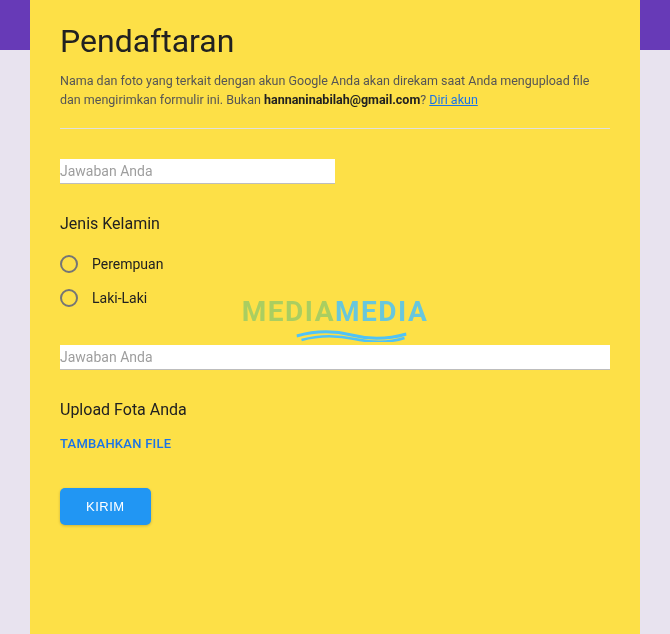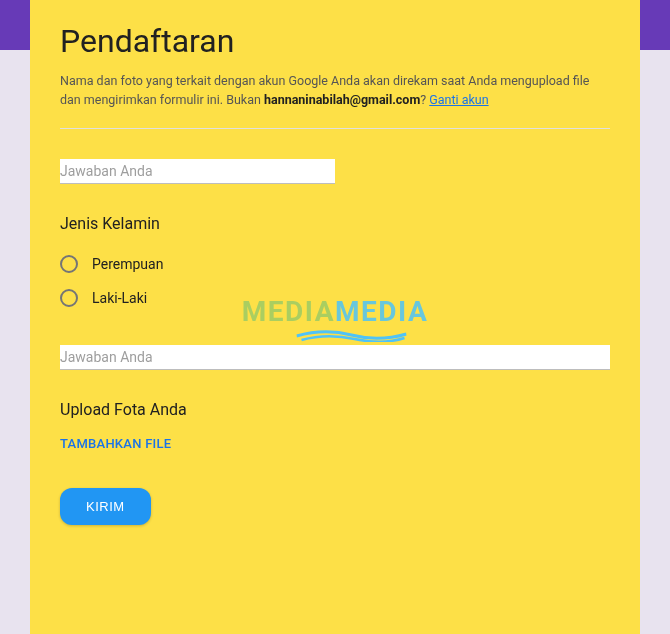--- a/index.html
+++ b/index.html
@@ -106,21 +106,21 @@
       padding: 2px 0;
     }
     .submit-btn {
       background: #2196f3;
       color: #fff;
       border: none;
       padding: 11px 26px;
       font-size: 13px;
       font-weight: 500;
       letter-spacing: 0.5px;
-      border-radius: 12px;
+      border-radius: 5px;
       cursor: pointer;
       margin-top: 35px;
       box-shadow: 0 1px 3px rgba(0,0,0,0.2);
     }
     .watermark {
       position: absolute;
       top: 295px;
       left: 50%;
       transform: translateX(-50%);
       font-size: 28px;
@@ -147,21 +147,21 @@
 </head>
 <body>
 
 <div class="header-bar"></div>
 
 <div class="form-container">
 
   <h1 class="form-title">Pendaftaran</h1>
 
   <p class="disclaimer">
-    <span>Nama dan foto yang terkait dengan akun Google Anda akan direkam saat Anda mengupload file dan mengirimkan formulir ini. Bukan </span><span class="email">hannaninabilah@gmail.com</span><span>? </span><a href="#">Ganti akun</a>
+    <span>Nama dan foto yang terkait dengan akun Google Anda akan direkam saat Anda mengupload file dan mengirimkan formulir ini. Bukan </span><span class="email">hannaninabilah@gmail.com</span><span>? </span><a href="#">Diri akun</a>
   </p>
 
   <div class="question">
     <input type="text" class="text-input" placeholder="Jawaban Anda" style="">
   </div>
 
   <div class="question">
     <div class="question-label">Jenis Kelamin</div>
     <div class="radio-group">
       <div class="radio-option">

